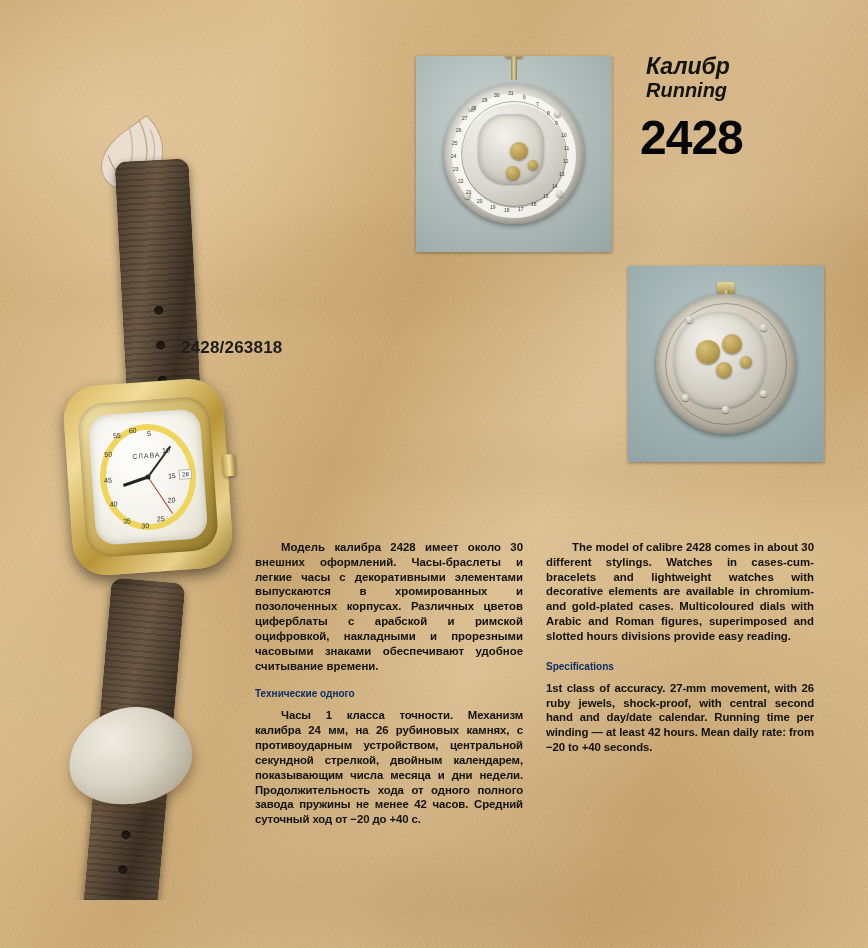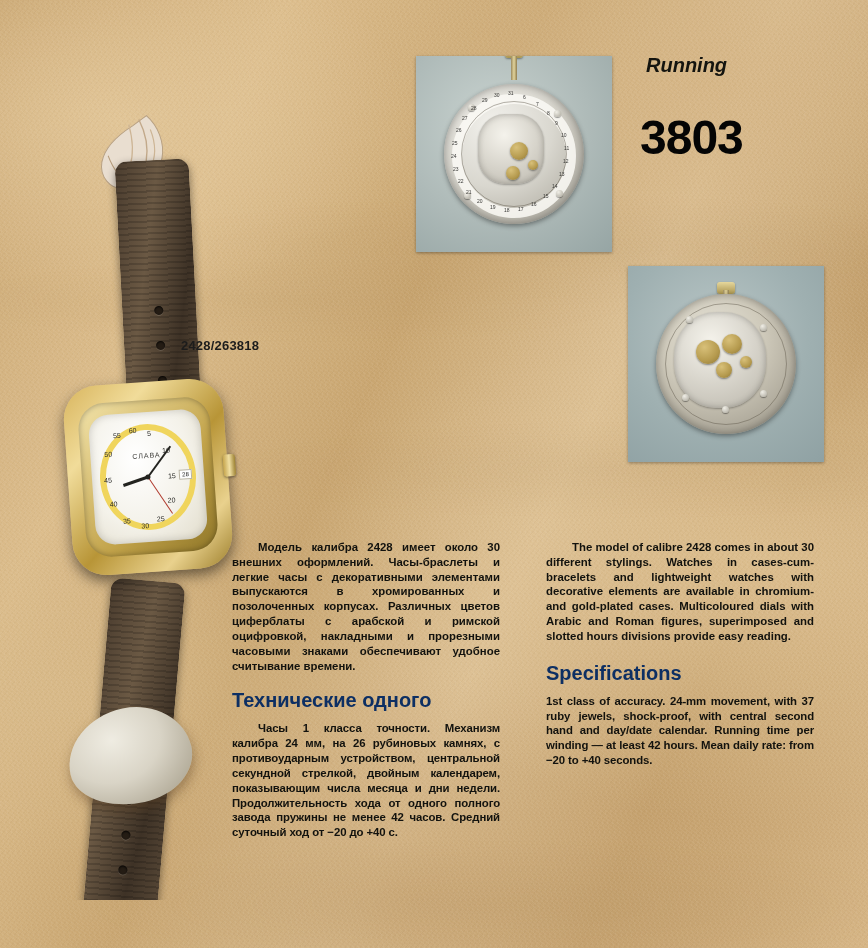--- a/index.html
+++ b/index.html
@@ -309,21 +309,21 @@
     background: radial-gradient(ellipse at 38% 30%, #efece2 0%, #d9d4c6 45%, #b5ae9c 80%, #97907f 100%);
     box-shadow: 0 6px 12px rgba(90,65,35,0.45);
     transform: rotate(-12deg);
   }
 
   
   #caption-ref {
     position: absolute;
     left: 181px;
     top: 338px;
-    font-size: 13px;
+    font-size: 17px;
     font-weight: bold;
     color: #1c1c1c;
     letter-spacing: 0.2px;
   }
   #calibre-heading {
     position: absolute;
     left: 646px;
     top: 54px;
     width: 210px;
   }
@@ -353,26 +353,26 @@
 
   .col {
     position: absolute;
     width: 268px;
     font-size: 11.4px;
     line-height: 1.30;
     color: #12120e;
     font-weight: bold;
     text-align: justify;
   }
-  #text-col-ru { left: 232px; top: 540px; }
+  #text-col-ru { left: 255px; top: 540px; }
   #text-col-en { left: 546px; top: 540px; }
   .col p { margin: 0 0 9px 0; }
   .col p.indent { text-indent: 26px; }
   .section-heading {
-    font-size: 20px;
+    font-size: 10px;
     font-weight: bold;
     color: #0d2f63;
     margin: 14px 0 8px 0;
   }
   #spec-heading-en { margin-top: 16px; }
   .col .tight { letter-spacing: -0.1px; }
 </style>
 </head>
 <body>
 
@@ -498,31 +498,32 @@
       <div class="mv-gear" style="left:84px; top:62px; width:12px; height:12px;"></div>
       <div class="mv-screw" style="left:30px; top:22px;"></div>
       <div class="mv-screw" style="left:104px; top:30px;"></div>
       <div class="mv-screw" style="left:26px; top:100px;"></div>
       <div class="mv-screw" style="left:104px; top:96px;"></div>
       <div class="mv-screw" style="left:66px; top:112px;"></div>
     </div>
   </div>
 
   <div id="calibre-heading">
+    <div class="ru">Калибр</div>
     <div class="en">Running</div>
   </div>
-  <div id="calibre-number">3803</div>
+  <div id="calibre-number">2428</div>
 
   <div id="caption-ref">2428/263818</div>
 
   <div class="col" id="text-col-ru">
     <p class="indent">Модель калибра 2428 имеет около 30 внешних оформлений. Часы-браслеты и легкие часы с декоративными элемен­тами выпускаются в хромированных и позолоченных корпусах. Различных цве­тов циферблаты с арабской и римской оцифровкой, накладными и прорезны­ми часовыми знаками обеспечивают удобное считывание времени.</p>
     <div class="section-heading">Технические одного</div>
     <p class="indent tight">Часы 1 класса точности. Механизм калибра 24 мм, на 26 рубиновых камнях, с противоударным устройством, цент­ральной секундной стрелкой, двойным календарем, показывающим числа мес­яца и дни недели. Продолжительность хода от одного полного завода пружины не менее 42 часов. Средний суточный ход от −20 до +40 с.</p>
   </div>
 
   <div class="col" id="text-col-en">
     <p class="indent">The model of calibre 2428 comes in about 30 different stylings. Watches in cases-cum-bracelets and lightweight watches with decorative elements are avail­able in chromium- and gold-plated cases. Multicoloured dials with Arabic and Roman figures, superimposed and slotted hours di­visions provide easy reading.</p>
     <div class="section-heading" id="spec-heading-en">Specifications</div>
-    <p class="tight">1st class of accuracy. 24-mm movement, with 37 ruby jewels, shock-proof, with cen­tral second hand and day/date calendar. Running time per winding — at least 42 hours. Mean daily rate: from −20 to +40 seconds.</p>
+    <p class="tight">1st class of accuracy. 27-mm movement, with 26 ruby jewels, shock-proof, with cen­tral second hand and day/date calendar. Running time per winding — at least 42 hours. Mean daily rate: from −20 to +40 seconds.</p>
   </div>
 
 </div>
 
 </body></html>

